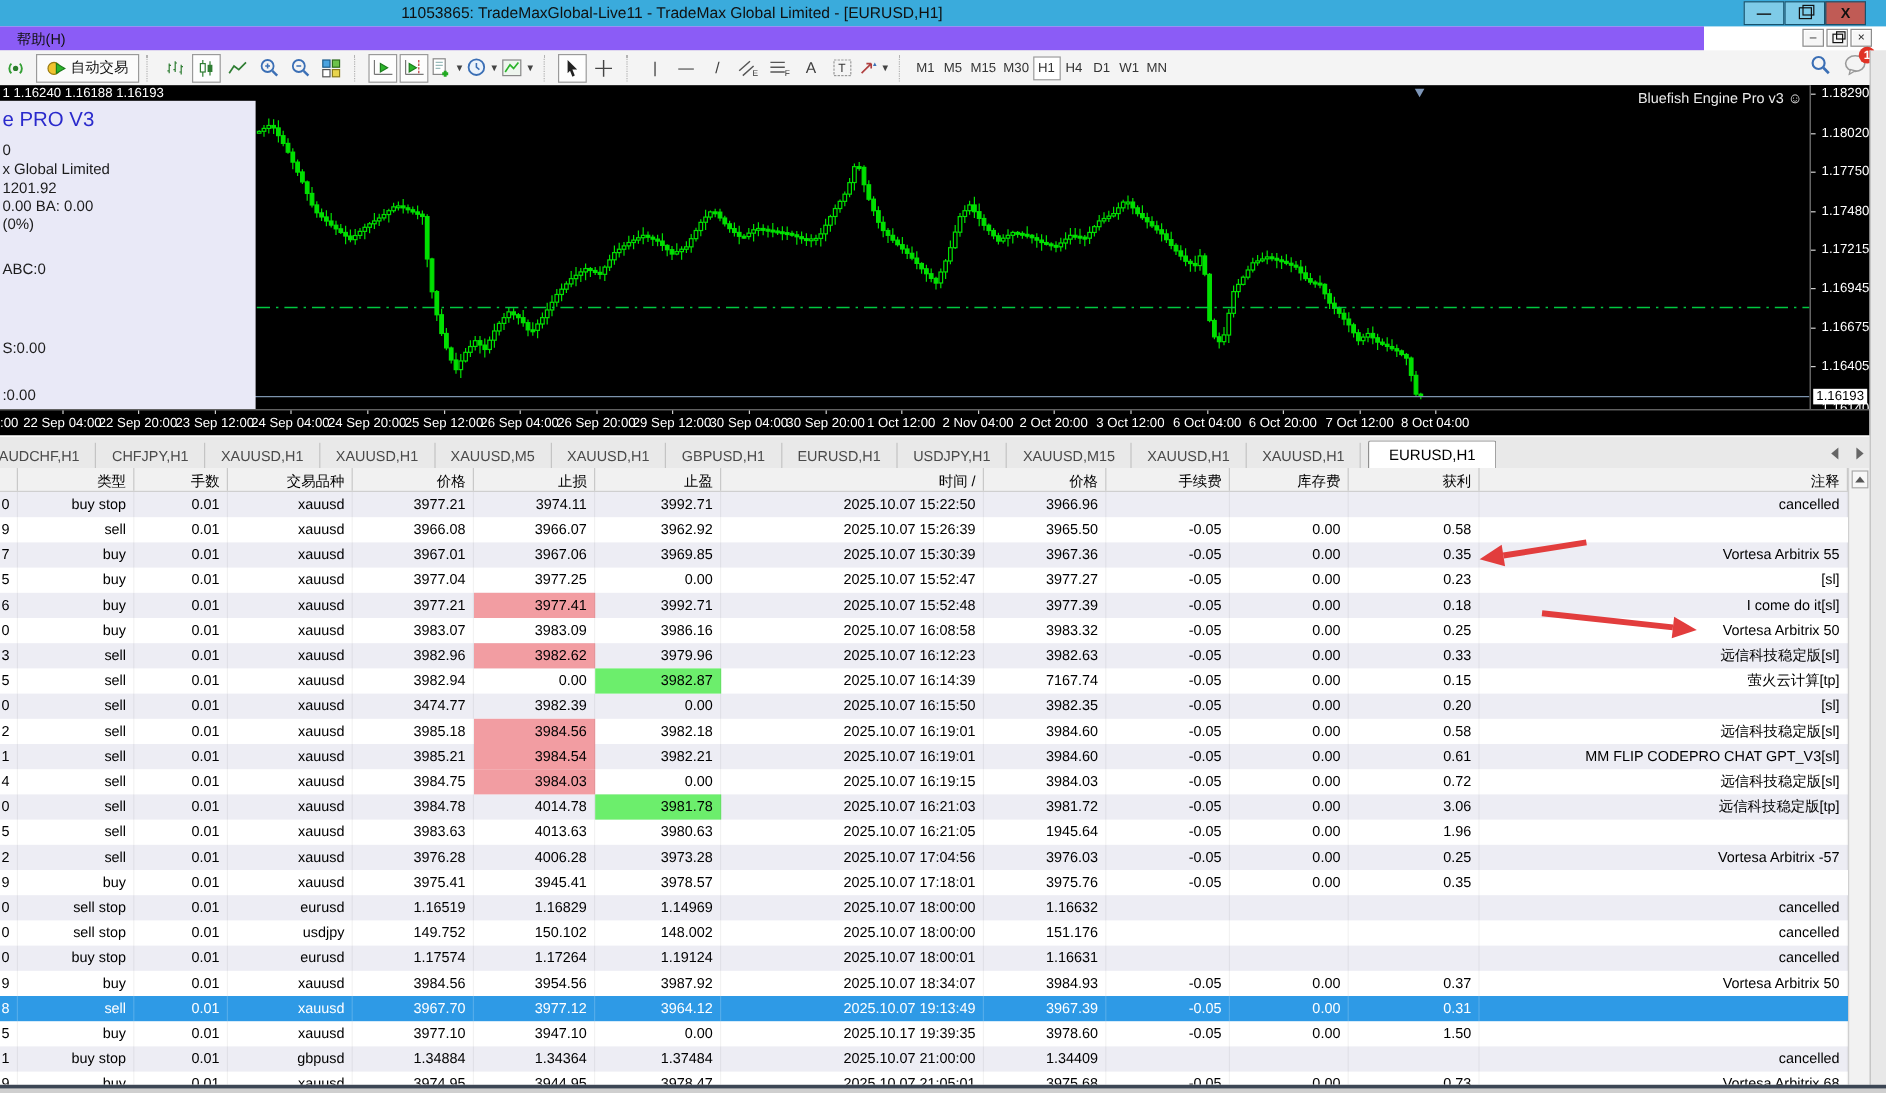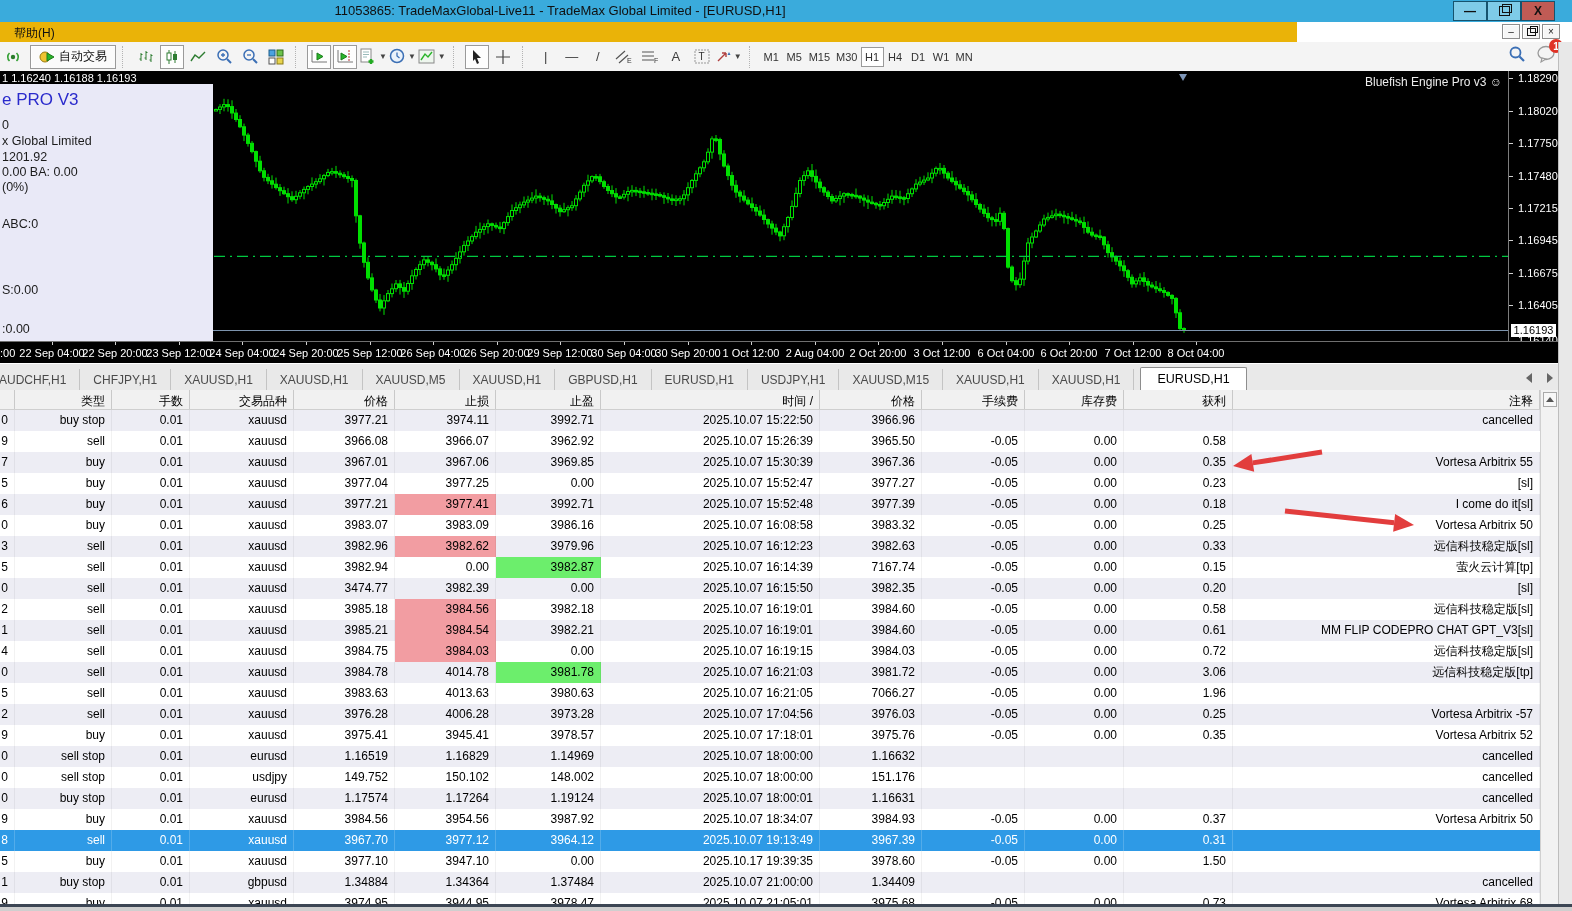--- a/index.html
+++ b/index.html
@@ -8,21 +8,21 @@
   .abs{position:absolute;}
   
   .titlebar{left:0;top:0;width:1572px;height:22px;background:#3aabdc;text-decoration:underline;}
   .title-text{left:230px;top:3px;width:660px;text-align:center;font-size:13px;color:#101010;white-space:nowrap;}
   .winbtn{top:1px;width:34px;height:20px;border:1px solid #16536e;background:#7ecbe8;
           display:flex;align-items:center;justify-content:center;font-size:12px;font-weight:bold;color:#111;box-sizing:border-box;}
   .winbtn.close{background:#c05b55;}
   .restore-glyph{width:9px;height:8px;border:1px solid #111;position:relative;background:transparent;}
   .restore-glyph:before{content:"";position:absolute;left:2px;top:-3px;width:8px;height:7px;border:1px solid #111;}
   
-  .menubar{left:0;top:22px;width:1297px;height:20px;background:#eab308;border-bottom:1px solid #e2e2e2;}
+  .menubar{left:0;top:22px;width:1420px;height:20px;background:#8b5cf6;border-bottom:1px solid #e2e2e2;}
   .menu-item{left:8px;top:2px;font-size:12px;color:#111;padding:1px 6px;}
   .childbtn{top:2px;width:18px;height:15px;border:1px solid #8d8d8d;background:#f6f6f6;box-shadow:inset 1px 1px 0 #fff;
             display:flex;align-items:center;justify-content:center;font-size:10px;color:#222;box-sizing:border-box;}
   .restore-glyph.small{width:7px;height:6px;}
   .restore-glyph.small:before{left:2px;top:-3px;width:6px;height:5px;}
   
   .toolbar{left:0;top:42px;width:1572px;height:29px;background:#f4f4f4;border-bottom:1px solid #d9d9d9;
            display:flex;align-items:center;}
   .tbtn{height:24px;min-width:24px;display:flex;align-items:center;justify-content:center;box-sizing:border-box;margin:0 1px;}
   .tbtn.pressed{border:1px solid #9a9a9a;background:#fdfdfd;box-shadow:inset 1px 1px 0 #fff;}
@@ -834,21 +834,21 @@
       <div class="tlabel" style="left:497px;transform:translateX(-50%)">26 Sep 20:00</div>
       <div class="ttick" style="left:560px"></div>
       <div class="tlabel" style="left:560px;transform:translateX(-50%)">29 Sep 12:00</div>
       <div class="ttick" style="left:624px"></div>
       <div class="tlabel" style="left:624px;transform:translateX(-50%)">30 Sep 04:00</div>
       <div class="ttick" style="left:688px"></div>
       <div class="tlabel" style="left:688px;transform:translateX(-50%)">30 Sep 20:00</div>
       <div class="ttick" style="left:751px"></div>
       <div class="tlabel" style="left:751px;transform:translateX(-50%)">1 Oct 12:00</div>
       <div class="ttick" style="left:815px"></div>
-      <div class="tlabel" style="left:815px;transform:translateX(-50%)">2 Aug 04:00</div>
+      <div class="tlabel" style="left:815px;transform:translateX(-50%)">2 Nov 04:00</div>
       <div class="ttick" style="left:878px"></div>
       <div class="tlabel" style="left:878px;transform:translateX(-50%)">2 Oct 20:00</div>
       <div class="ttick" style="left:942px"></div>
       <div class="tlabel" style="left:942px;transform:translateX(-50%)">3 Oct 12:00</div>
       <div class="ttick" style="left:1006px"></div>
       <div class="tlabel" style="left:1006px;transform:translateX(-50%)">6 Oct 04:00</div>
       <div class="ttick" style="left:1069px"></div>
       <div class="tlabel" style="left:1069px;transform:translateX(-50%)">6 Oct 20:00</div>
       <div class="ttick" style="left:1133px"></div>
       <div class="tlabel" style="left:1133px;transform:translateX(-50%)">7 Oct 12:00</div>
@@ -1089,21 +1089,21 @@
         </div>
         <div class="trow">
           <div class="td" style="width:15px">5</div>
           <div class="td" style="width:97px">sell</div>
           <div class="td" style="width:78px">0.01</div>
           <div class="td" style="width:104px">xauusd</div>
           <div class="td" style="width:101px">3983.63</div>
           <div class="td" style="width:101px">4013.63</div>
           <div class="td" style="width:105px">3980.63</div>
           <div class="td" style="width:219px">2025.10.07 16:21:05</div>
-          <div class="td" style="width:102px">7066.27</div>
+          <div class="td" style="width:102px">1945.64</div>
           <div class="td" style="width:103px">-0.05</div>
           <div class="td" style="width:99px">0.00</div>
           <div class="td" style="width:109px">1.96</div>
           <div class="td" style="width:307px"></div>
         </div>
         <div class="trow stripe">
           <div class="td" style="width:15px">2</div>
           <div class="td" style="width:97px">sell</div>
           <div class="td" style="width:78px">0.01</div>
           <div class="td" style="width:104px">xauusd</div>
@@ -1123,21 +1123,20 @@
           <div class="td" style="width:78px">0.01</div>
           <div class="td" style="width:104px">xauusd</div>
           <div class="td" style="width:101px">3975.41</div>
           <div class="td" style="width:101px">3945.41</div>
           <div class="td" style="width:105px">3978.57</div>
           <div class="td" style="width:219px">2025.10.07 17:18:01</div>
           <div class="td" style="width:102px">3975.76</div>
           <div class="td" style="width:103px">-0.05</div>
           <div class="td" style="width:99px">0.00</div>
           <div class="td" style="width:109px">0.35</div>
-          <div class="td" style="width:307px">Vortesa Arbitrix 52</div>
         </div>
         <div class="trow stripe">
           <div class="td" style="width:15px">0</div>
           <div class="td" style="width:97px">sell stop</div>
           <div class="td" style="width:78px">0.01</div>
           <div class="td" style="width:104px">eurusd</div>
           <div class="td" style="width:101px">1.16519</div>
           <div class="td" style="width:101px">1.16829</div>
           <div class="td" style="width:105px">1.14969</div>
           <div class="td" style="width:219px">2025.10.07 18:00:00</div>

